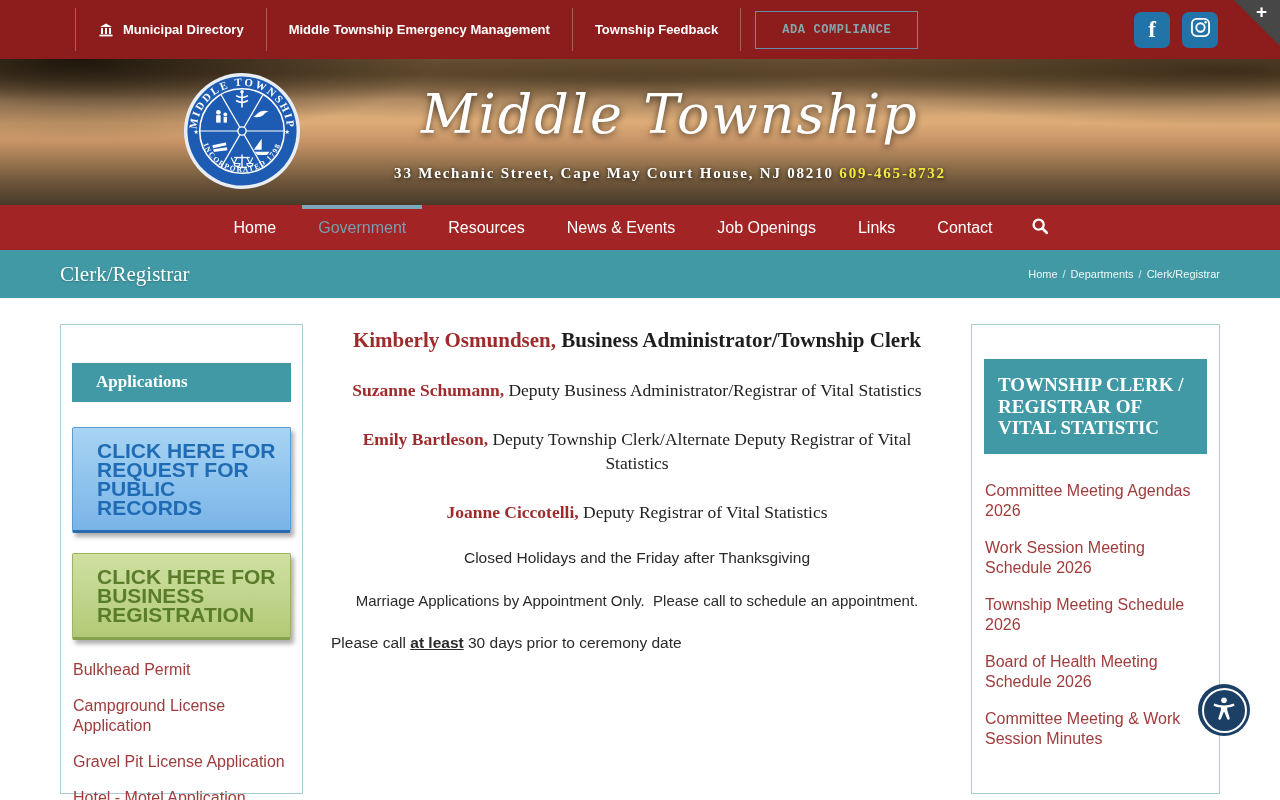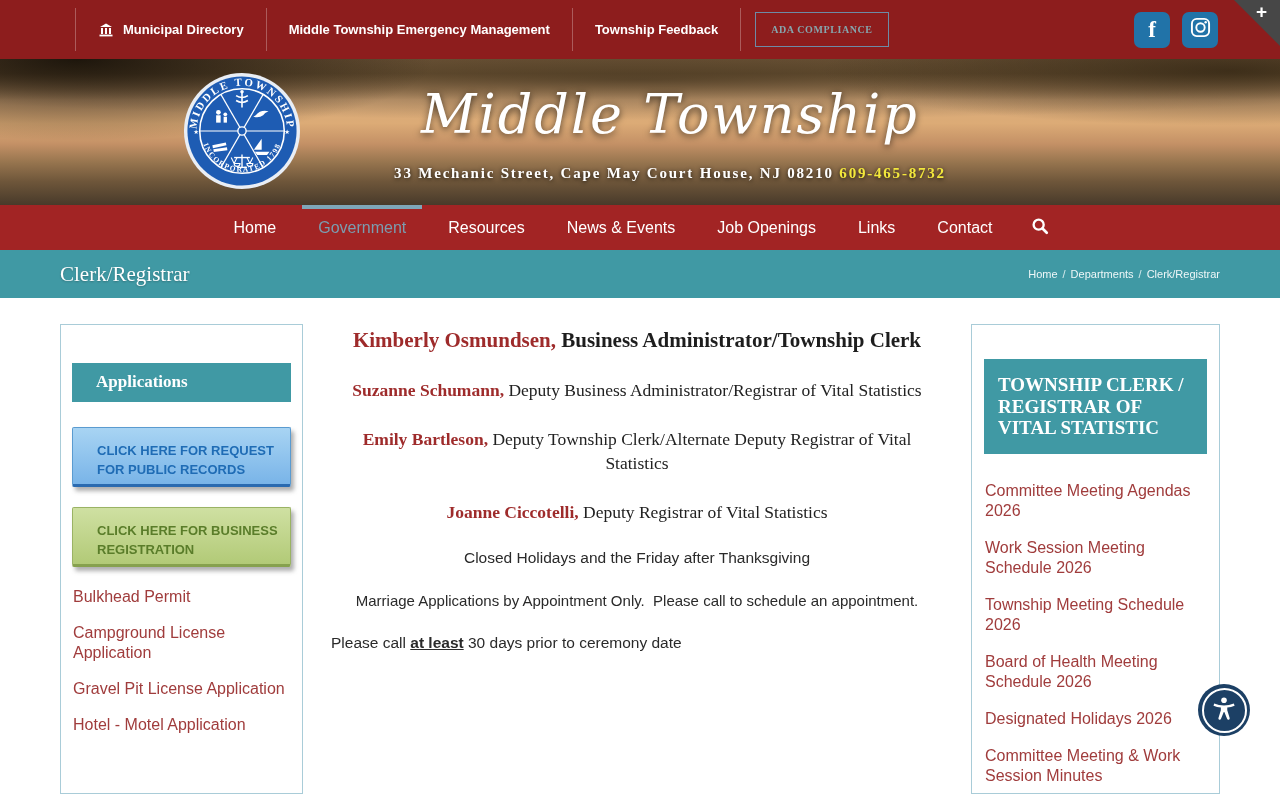--- a/index.html
+++ b/index.html
@@ -10,22 +10,22 @@
   
   .topbar { height:59px; background:#8d1d1d; display:flex; align-items:center;
             justify-content:space-between; padding:0 62px 0 75px; position:relative; }
   .topbar-links { display:flex; align-items:stretch; height:59px; }
   .tb-item { display:flex; align-items:center; gap:9px; color:#fff; font-size:13px;
              font-weight:600; padding:0 22px; cursor:pointer; white-space:nowrap; }
   .tb-item:first-child { padding-left:0; }
   .tb-sep { width:1px; background:rgba(255,255,255,0.28); margin:8px 0; }
   .tb-icon { display:inline-flex; }
   .ada-btn { margin-left:14px; align-self:center; background:transparent; cursor:pointer;
-             border:1px solid #6d8ba6; color:#86a6ae; font-size:10px; letter-spacing:0.6px;
-             padding:11px 15px; font-family:Liberation Serif, serif; font-weight:600; }
+             border:1px solid #6d8ba6; color:#86a6ae; font-size:12px; letter-spacing:0.6px;
+             padding:11px 26px; font-family:Liberation Mono, monospace; font-weight:600; }
   .social { display:flex; gap:12px; }
   .social-btn { width:36px; height:36px; border-radius:7px; background:#2173a8; color:#fff;
                 display:flex; align-items:center; justify-content:center; cursor:pointer; }
   .fb-glyph { font-family:"Liberation Serif", serif; font-weight:bold; font-size:23px; line-height:1; }
   .corner { position:absolute; top:0; right:0; width:0; height:0; z-index:50;
             border-left:46px solid transparent; border-top:46px solid #474747; }
   .corner-plus { position:absolute; top:1px; right:13px; z-index:51; color:#fff;
                  font-size:19px; font-weight:bold; cursor:pointer; }
 
   
@@ -68,21 +68,21 @@
   .content { width:1160px; margin:0 auto; display:flex; padding-top:26px; }
   aside.leftbox  { width:243px; flex:0 0 243px; border:1px solid #a9ccd8;
                    padding:38px 11px 40px; height:470px; }
   main.center { flex:1; padding:4px 28px 0; }
   aside.rightbox { width:249px; flex:0 0 249px; border:1px solid #a9ccd8;
                    padding:34px 12px 40px; height:470px; }
 
   
   .side-head { background:#4099a4; color:#fff; font-family:"Liberation Serif", serif;
                font-weight:bold; font-size:17px; padding:9px 10px 10px 24px; margin-bottom:25px; }
-  .app-btn { display:block; margin-bottom:20px; padding:13px 12px 5px 24px; font-size:13px;
+  .app-btn { display:block; margin-bottom:20px; padding:13px 12px 13px 24px; font-size:21px;
              font-weight:bold; line-height:19px; border-radius:2px; cursor:pointer;
              box-shadow:3px 4px 4px rgba(110,110,110,0.55); }
   .app-btn.blue  { background:linear-gradient(180deg,#a8d4f3,#79b4e8);
                    border:1px solid #5a9bd0; border-bottom:3px solid #2a6ab0; color:#1f6cb5; }
   .app-btn.green { background:linear-gradient(180deg,#cfe0a2,#b2ca77);
                    border:1px solid #9ab364; border-bottom:3px solid #86a14e; color:#5a7d2a; }
   .side-link { display:block; color:#a03c3c; font-size:16px; line-height:20px;
                margin:0 0 16px 1px; cursor:pointer; }
   .leftbox .side-link:first-of-type { margin-top:19px; }
 
@@ -282,21 +282,20 @@
       <p class="ceremony"><span>Please call </span><span class="em">at least</span><span> 30 days prior to ceremony date</span></p>
 
     </main>
 
     <aside class="rightbox">
       <div class="side-head-right">TOWNSHIP CLERK / REGISTRAR OF VITAL STATISTIC</div>
       <a class="side-link">Committee Meeting Agendas 2026</a>
       <a class="side-link">Work Session Meeting Schedule 2026</a>
       <a class="side-link">Township Meeting Schedule 2026</a>
       <a class="side-link">Board of Health Meeting Schedule 2026</a>
-      <a class="side-link">Designated Holidays 2026</a>
       <a class="side-link">Committee Meeting &amp; Work Session Minutes</a>
     </aside>
   </div>
 
   <div class="acc-btn">
     <div class="acc-ring">
       <span>
         <svg width="28" height="28" viewBox="0 0 24 24" fill="#fff">
           <circle cx="12" cy="5.3" r="2.4"></circle>
           <path d="M3.6 8.1 c2.7 1.15 5.5 1.7 8.4 1.7 c2.9 0 5.7 -0.55 8.4 -1.7 l0.7 1.9 c-2 0.85 -4.1 1.4 -6.3 1.65 l0 2.35 l2.05 6.6 c0.18 0.6 -0.15 1.2 -0.75 1.4 c-0.6 0.2 -1.25 -0.1 -1.45 -0.7 l-2.35 -5.8 h-0.5 l-2.35 5.8 c-0.2 0.6 -0.85 0.9 -1.45 0.7 c-0.6 -0.2 -0.93 -0.8 -0.75 -1.4 l2.05 -6.6 l0 -2.35 c-2.2 -0.25 -4.3 -0.8 -6.3 -1.65 z"></path>

